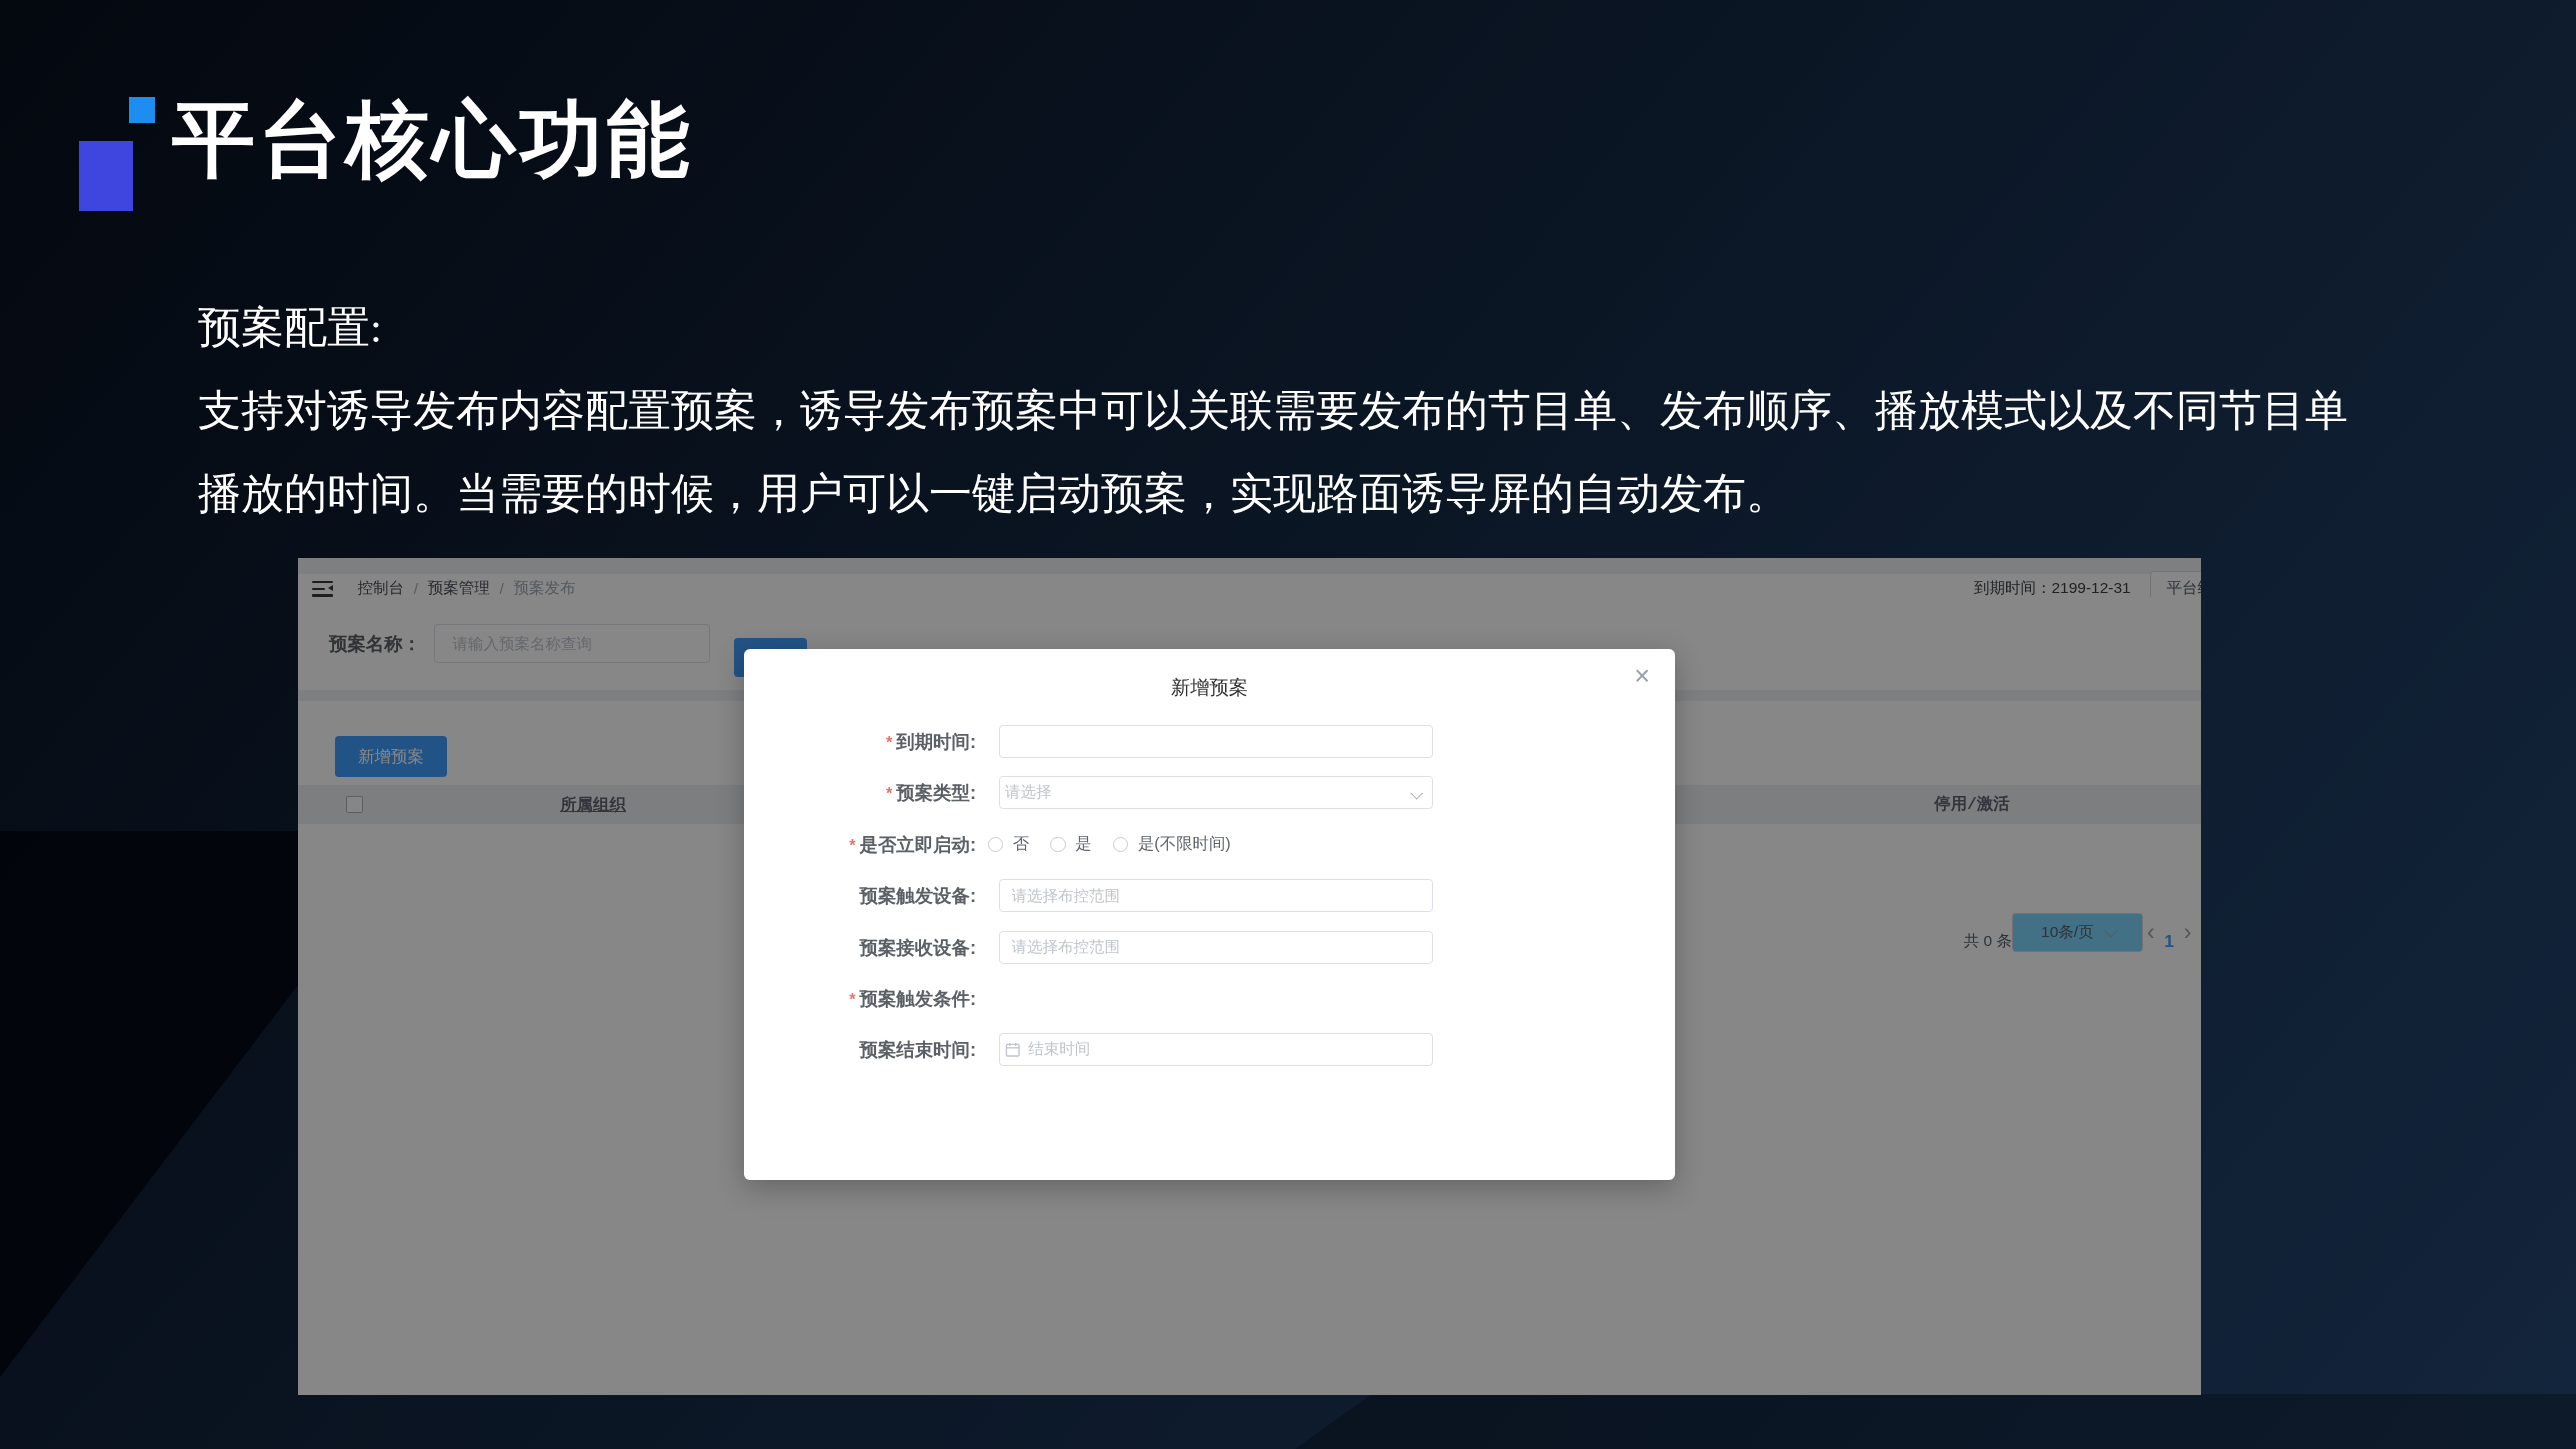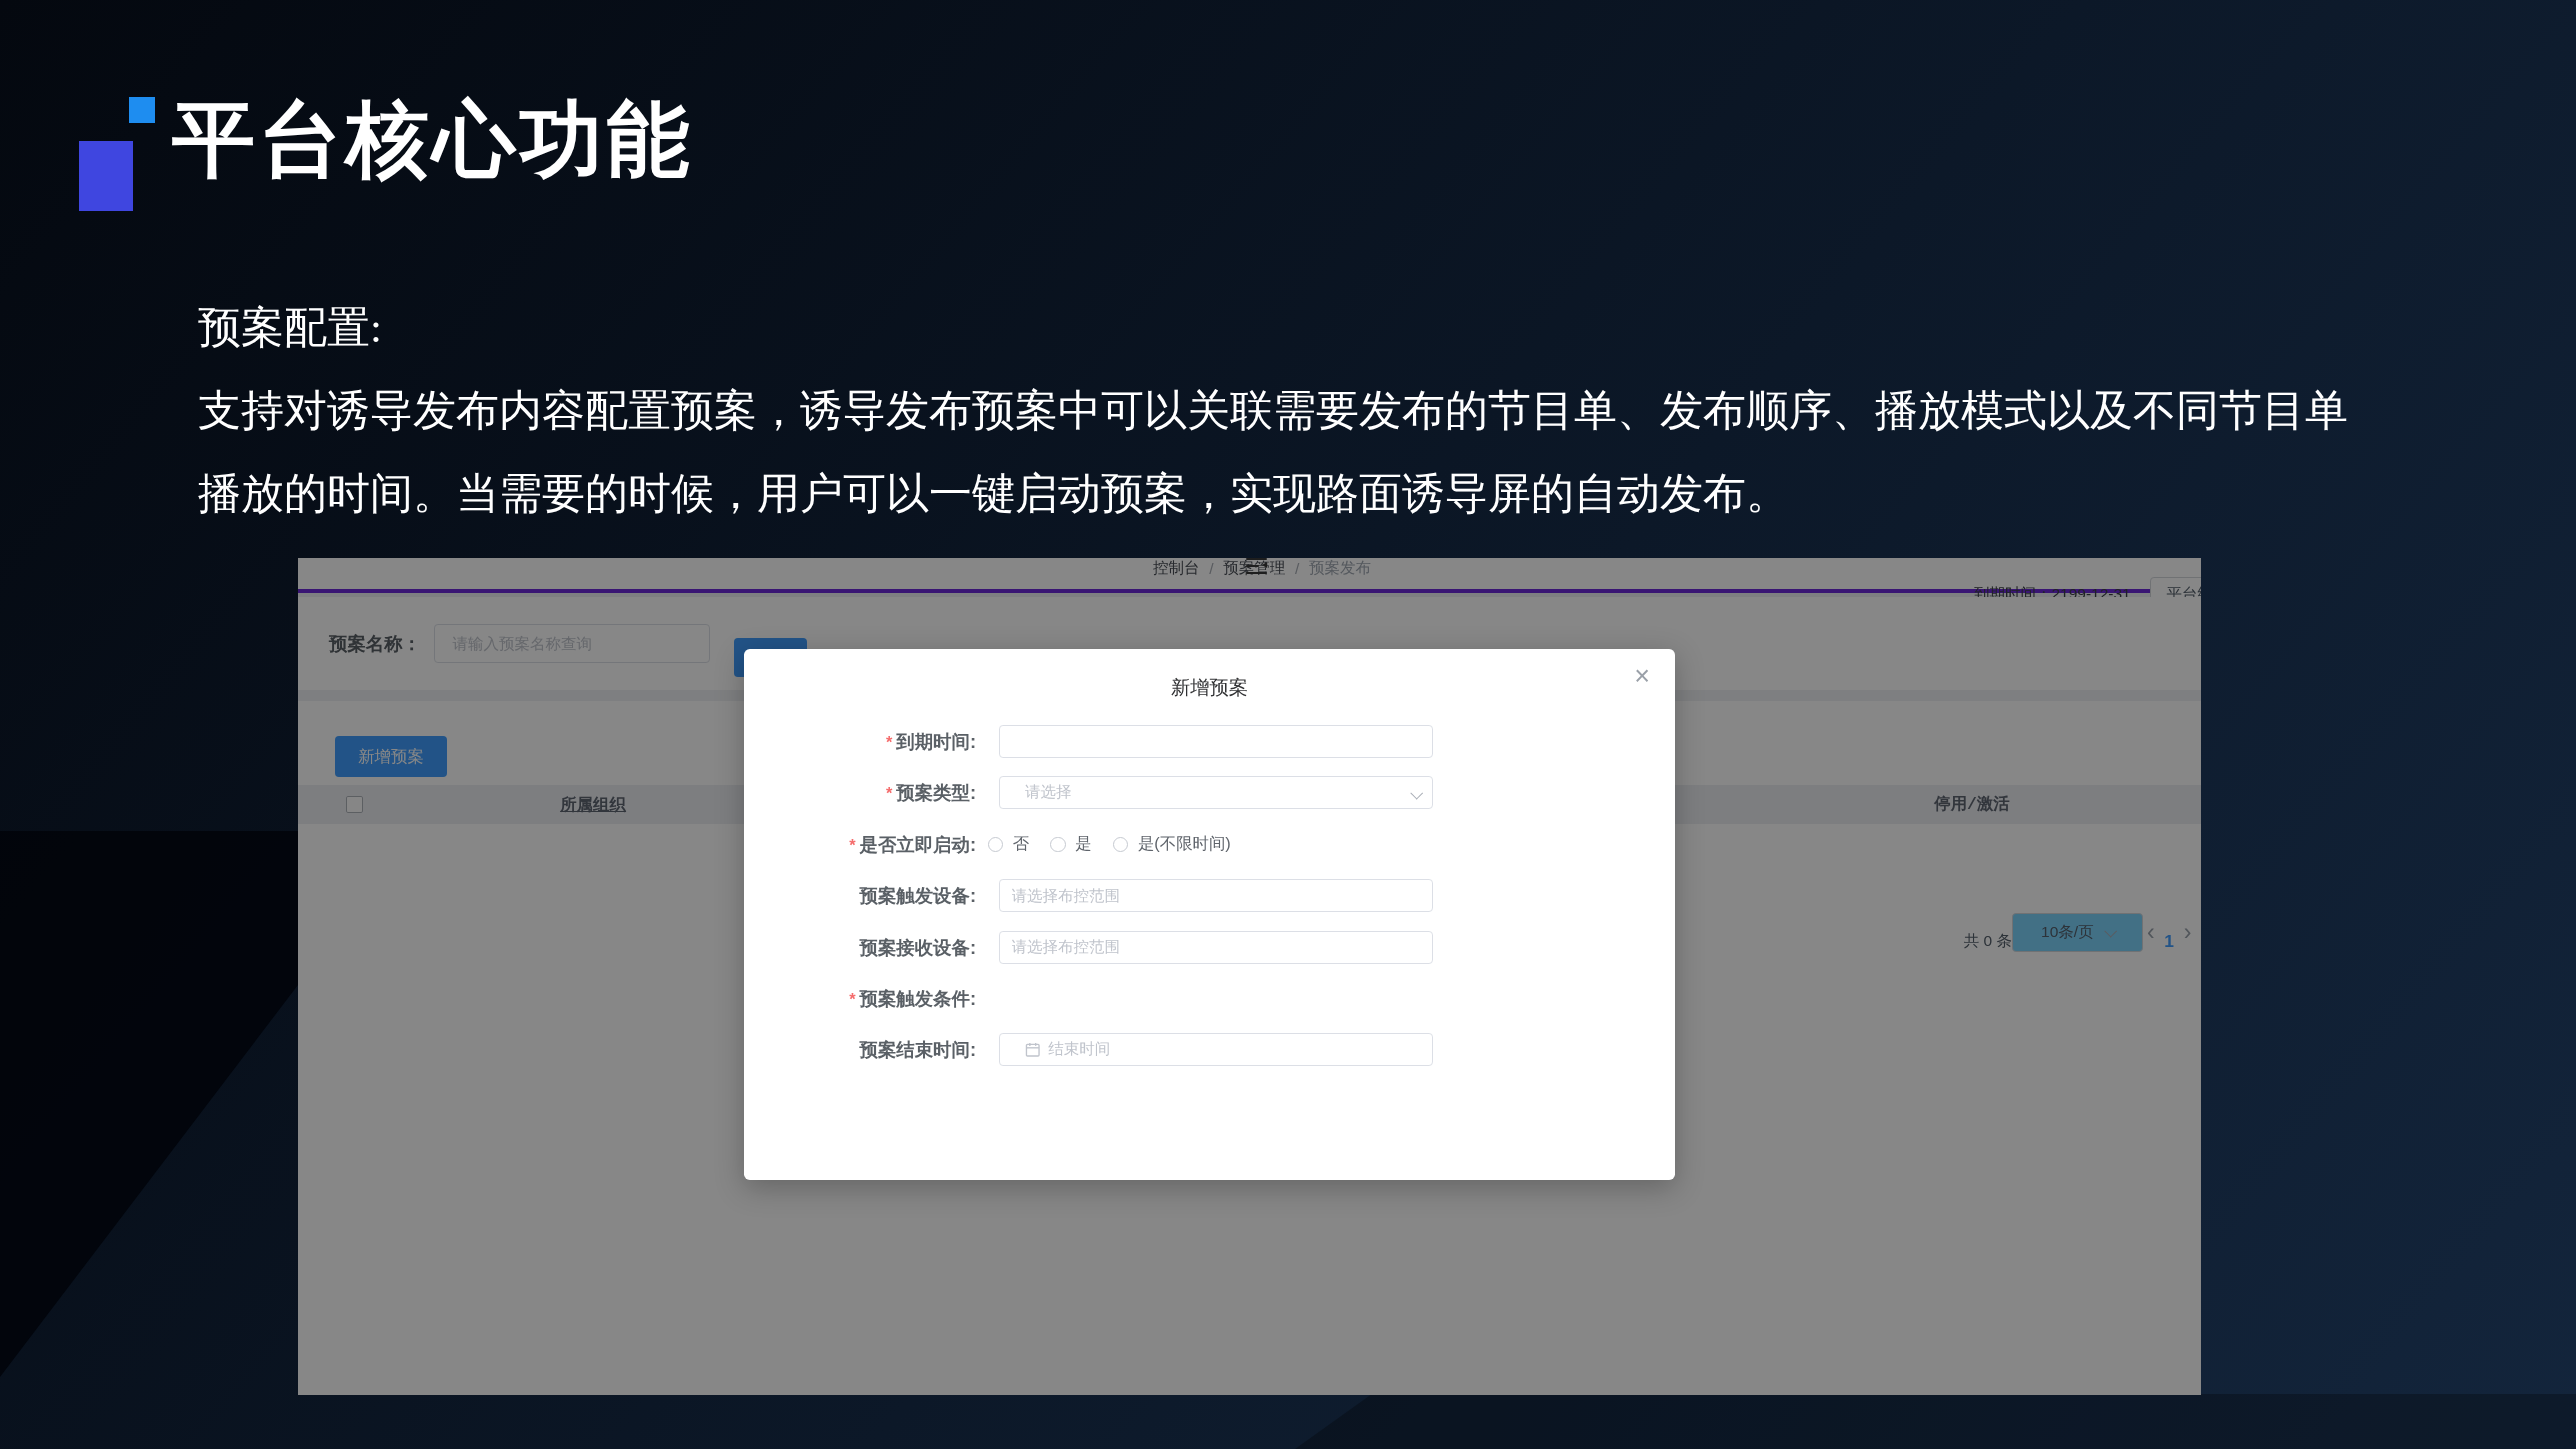--- a/index.html
+++ b/index.html
@@ -32,22 +32,22 @@
     font-family:"Liberation Serif","DejaVu Serif",serif;
     font-size:43px; line-height:83px; font-weight:400;
   }
 
   
   .app {
     position:absolute; left:298px; top:558px; width:1903px; height:837px;
     background:#eef0f4; overflow:hidden; font-size:15.5px; color:#333;
   }
   .topbar {
-    position:absolute; left:0; top:0; width:100%; height:35px; background:#fff;
-    display:flex; align-items:center; border-bottom:4px solid #6d28d9;flex-direction:column;
+    position:absolute; left:0; top:16px; width:100%; height:35px; background:#fff;
+    display:flex; align-items:center; border-bottom:6px solid #6d28d9;
   }
   .menu-fold { width:21px; height:15.5px; margin-left:13.5px; position:relative; cursor:pointer; }
   .menu-fold .bar { position:absolute; left:0; height:2.4px; background:#3a3a3a; border-radius:1px; }
   .menu-fold .b1 { top:0; width:21px; }
   .menu-fold .b2 { top:6.8px; width:13.5px; }
   .menu-fold .b3 { top:13.5px; width:21px; }
   .menu-fold .arrow {
     position:absolute; right:0; top:3.9px; width:0; height:0;
     border-top:3.9px solid transparent; border-bottom:3.9px solid transparent; border-right:5.8px solid #3a3a3a;
   }
@@ -115,21 +115,21 @@
   .flabel { width:232px; text-align:right; font-size:18.4px; font-weight:700; color:#5a6066; white-space:nowrap; }
   .req { color:var(--danger); margin-right:3.9px; font-size:16.4px; }
   .fctrl { margin-left:23px; width:434px; position:relative; height:33px; }
   .finput {
     width:100%; height:33px; border:1px solid #dcdfe6; border-radius:3.9px;
     padding:0 11.6px; font-size:15.5px; color:#606266; outline:none; background:#fff;
   }
   .finput::placeholder { color:#c0c4cc; }
   .fselect, .fdate {
     width:100%; height:33px; border:1px solid #dcdfe6; border-radius:3.9px; background:#fff;
-    display:flex; align-items:center; padding:0 25px; font-size:15.5px; color:#c0c4cc;
+    display:flex; align-items:center; padding:0 5px; font-size:15.5px; color:#c0c4cc;
   }
   .fselect .chevron-down { position:absolute; right:13.5px; top:13.5px; }
   .fdate svg { margin-right:7.7px; flex:none; }
   .radio-group { display:flex; align-items:center; margin-left:11.6px; }
   .radio-item { display:flex; align-items:center; margin-left:21px; }
   .radio-item:first-child { margin-left:0; }
   .radio-circle { width:15.5px; height:15.5px; border:1px solid #c6cad1; border-radius:50%; background:#fff; flex:none; }
   .radio-text { margin-left:9.7px; font-size:16.4px; color:#5f646b; white-space:nowrap; }
   .modal-footer { position:absolute; bottom:20px; left:0; width:100%; display:flex; justify-content:center; gap:14.5px; }
   .btn-cancel {

